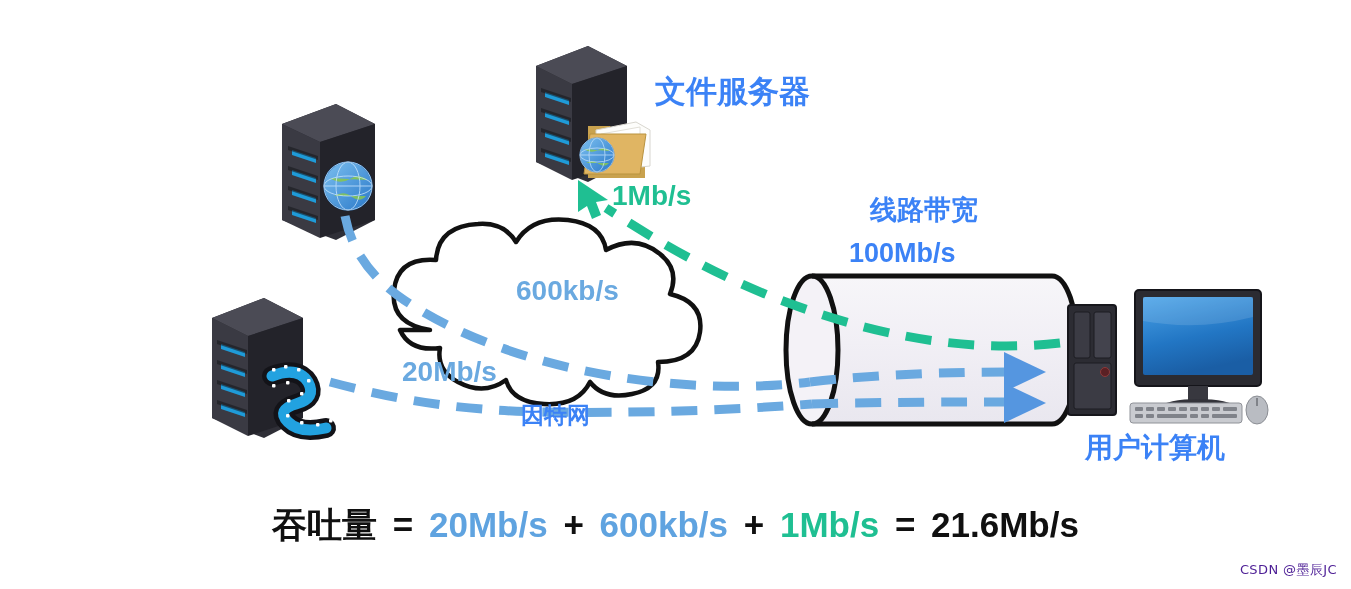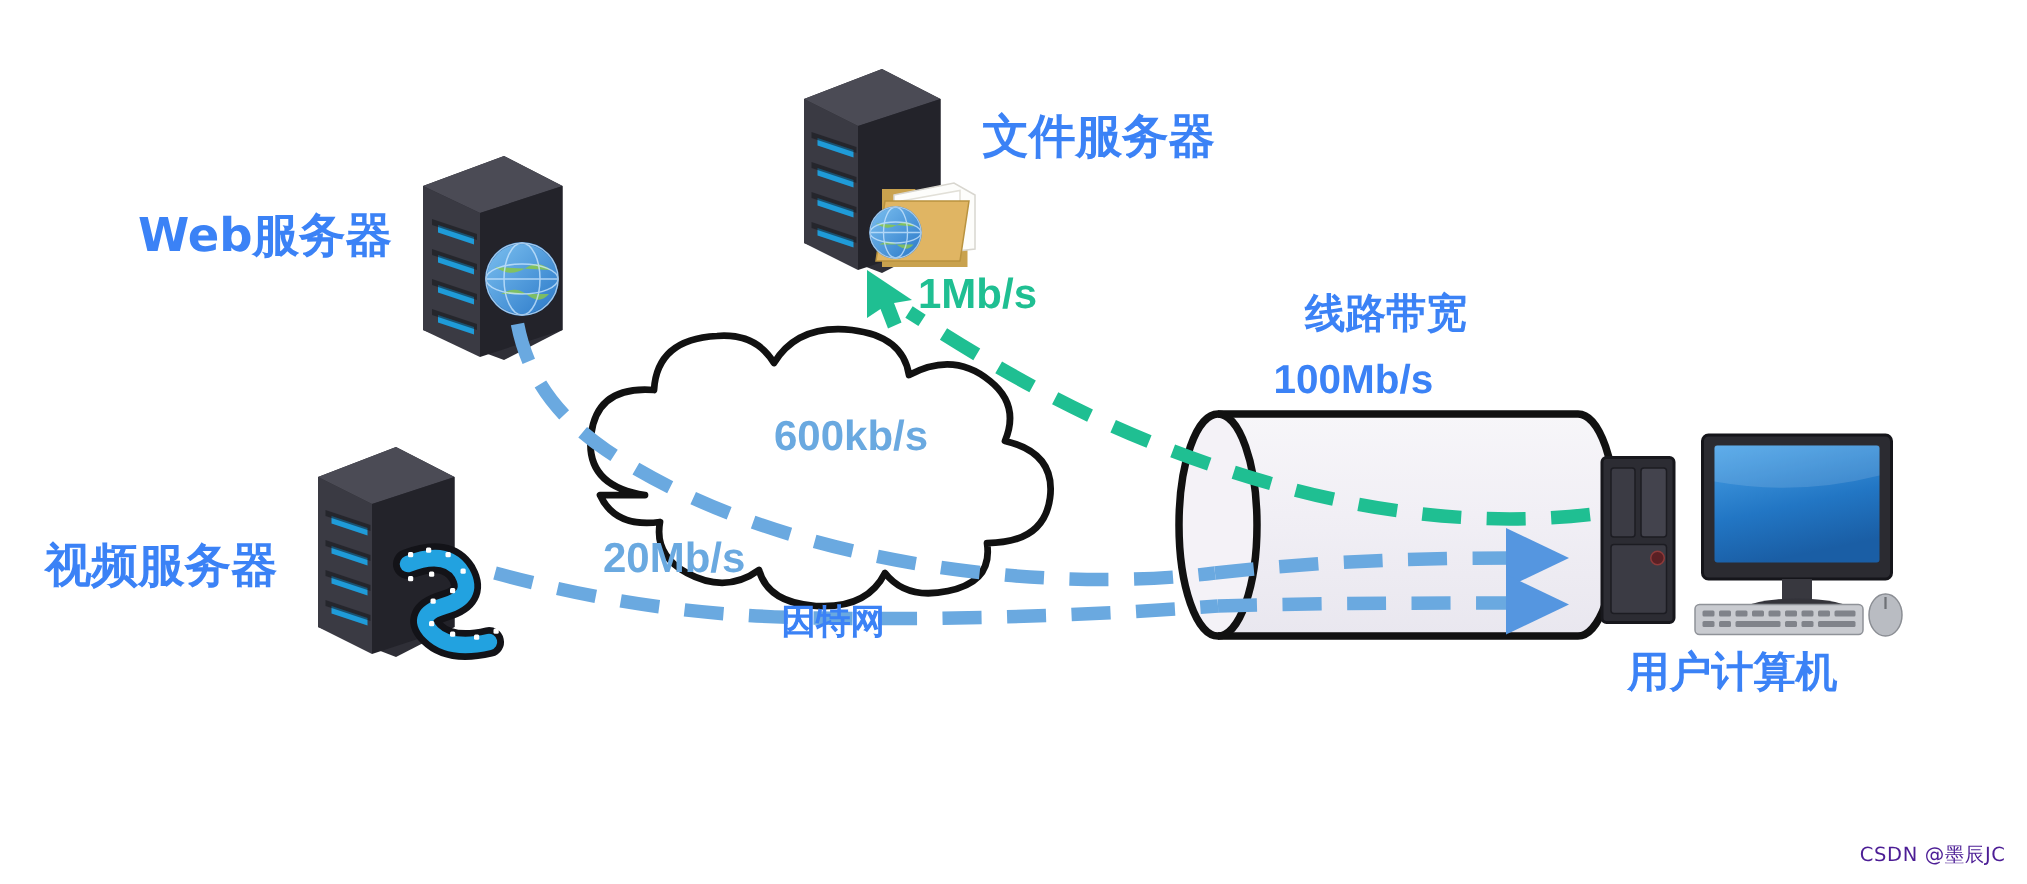--- a/index.html
+++ b/index.html
@@ -276,35 +276,44 @@
           <rect x="1201" y="414" width="8" height="4" rx="1"></rect>
             <rect x="1212" y="414" width="25" height="4" rx="1"></rect>
         </g>
 
         <ellipse cx="1257" cy="410" rx="11" ry="14" fill="#b9bcc2" stroke="#8b8e94" stroke-width="1"></ellipse>
         <line x1="1257" y1="398" x2="1257" y2="406" stroke="#6e7176" stroke-width="1.5"></line>
       </g>
     </g>
   </svg>
 
-  <div class="lbl lbl-cn" id="label-web-server">Web服务器</div>
 
   <div class="lbl lbl-cn" id="label-file-server">文件服务器</div>
 
-  <div class="lbl lbl-cn" id="label-video-server">视频服务器</div>
 
   <div class="lbl lbl-cn" id="label-internet">因特网</div>
 
   <div class="lbl lbl-cn" id="label-user-computer">用户计算机</div>
 
   <div class="lbl lbl-cn" id="label-line-bw">线路带宽</div>
 
   <div class="lbl" id="label-line-bw-val">100Mb/s</div>
 
   <div class="rate" id="rate-1mb">1Mb/s</div>
 
   <div class="rate" id="rate-600kb">600kb/s</div>
 
   <div class="rate" id="rate-20mb">20Mb/s</div>
 
+  <div id="formula">
+    <span class="f-black lbl-cn">吞吐量</span>
+    <span class="f-op">=</span>
+    <span class="f-blue">20Mb/s</span>
+    <span class="f-op">+</span>
+    <span class="f-blue">600kb/s</span>
+    <span class="f-op">+</span>
+    <span class="f-green">1Mb/s</span>
+    <span class="f-op">=</span>
+    <span class="f-black">21.6Mb/s</span>
+  </div>
 
   <div id="watermark">CSDN @墨辰JC</div>
 </div>
 
 </body></html>

